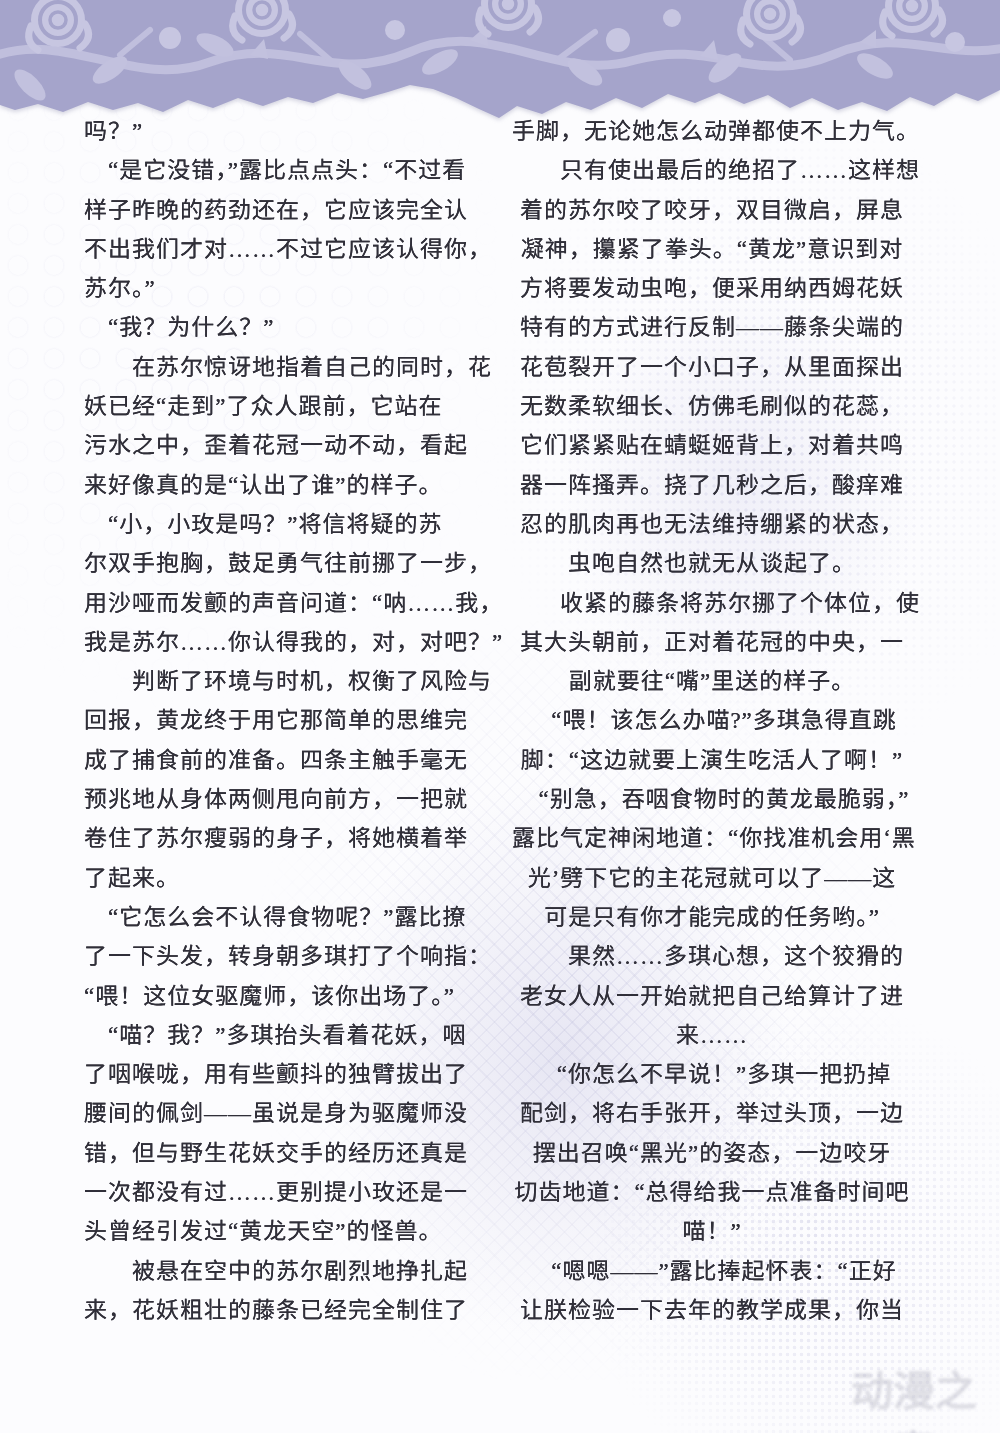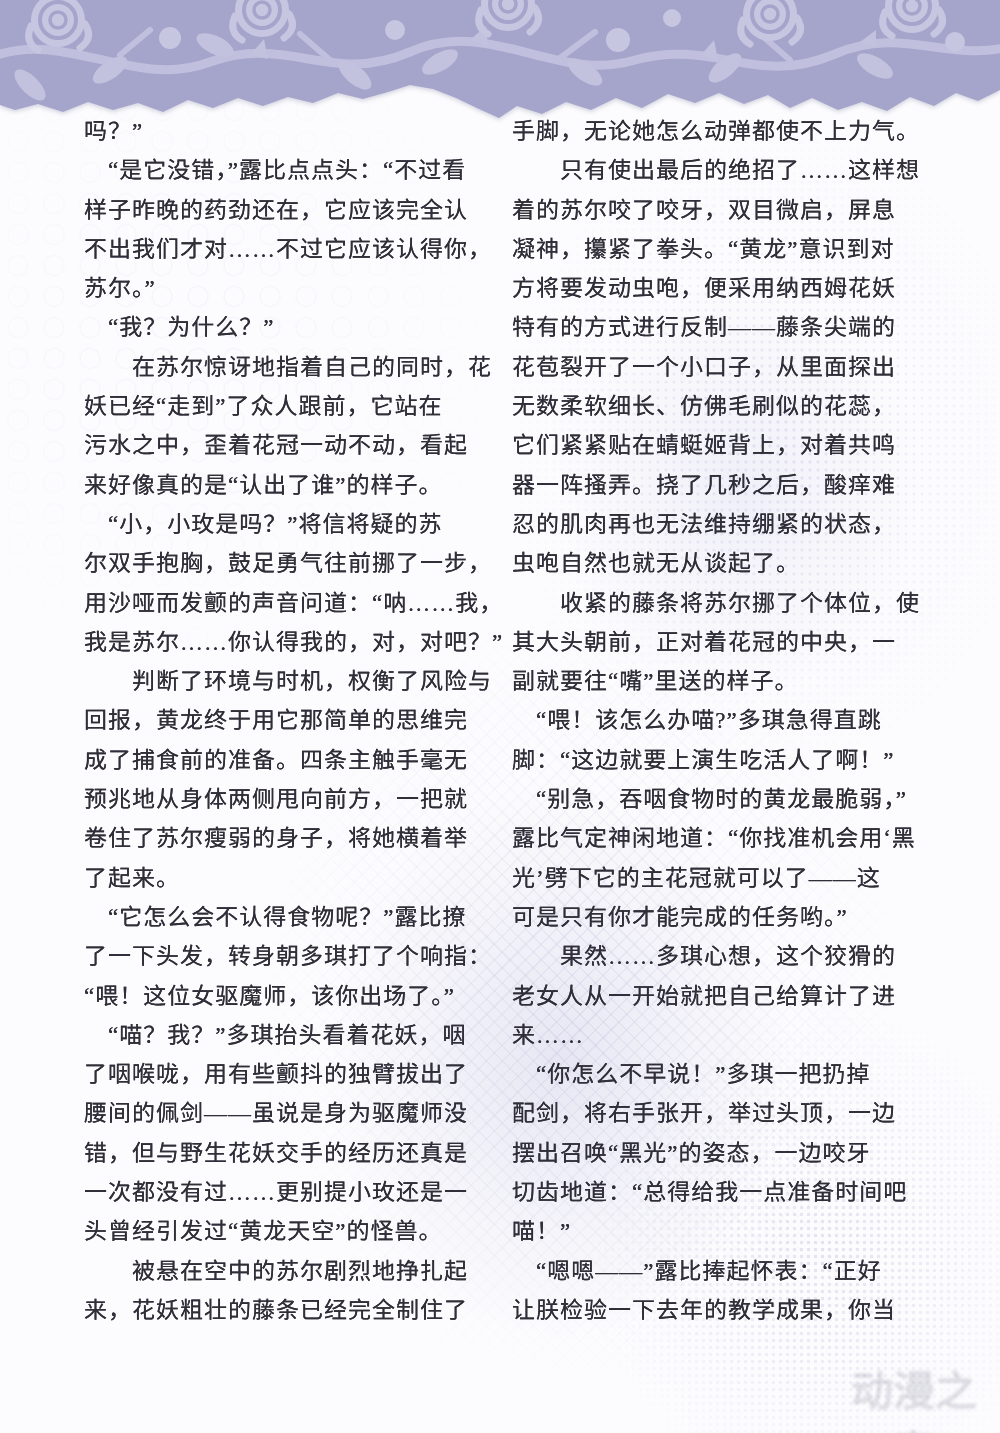--- a/index.html
+++ b/index.html
@@ -56,21 +56,21 @@
   }
   
   .column{
     position:absolute;top:112px;width:400px;
     font-size:23px;line-height:39.3px;letter-spacing:1px;
     color:#302f39;text-shadow:0 0 .45px #302f39;
     white-space:pre;
   }
   .column .line{height:39.3px;}
   .col-left{left:84px;}
-  .col-right{left:512px;}
+  .col-right{left:512px;text-align:center;}
   
   .watermark{
     position:absolute;left:833px;top:1362px;width:162px;height:60px;
     font-family:"Liberation Sans","DejaVu Sans",sans-serif;
     font-weight:bold;font-size:42px;line-height:60px;text-align:center;
     color:rgba(148,148,168,.32);
     filter:blur(1.6px);
     letter-spacing:0px;
   }
 </style>

